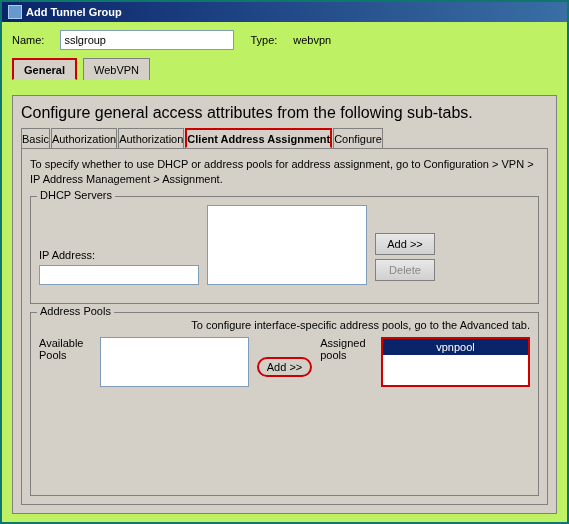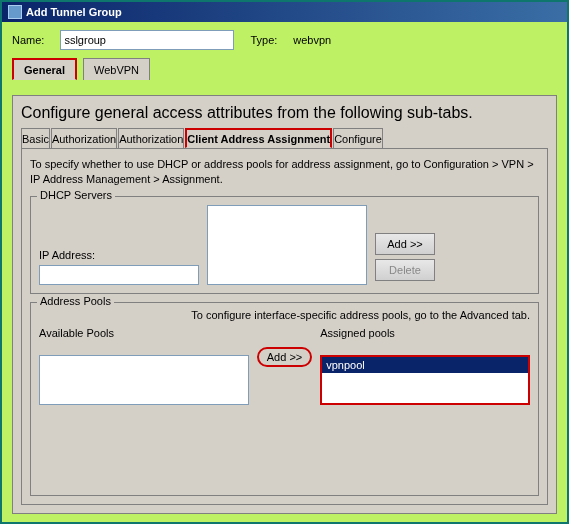--- a/index.html
+++ b/index.html
@@ -137,21 +137,21 @@
       flex-direction: column;
     }
     .info-text {
       font-size: 11px;
       margin-bottom: 8px;
       line-height: 1.4;
     }
     
     .group-box {
       border: 1px solid #808080;
-      padding: 4px 8px 8px 8px;
+      padding: 4px 8px 18px 8px;
       margin-bottom: 8px;
       position: relative;
     }
     .group-box-title {
       position: absolute;
       top: -8px;
       left: 6px;
       background: #d4d0c8;
       padding: 0 3px;
       font-size: 11px;
@@ -213,22 +213,21 @@
       margin-bottom: 6px;
       text-align: right;
     }
     .pools-content {
       display: flex;
       gap: 8px;
       align-items: flex-start;
     }
     .pool-section {
       display: flex;
-      flex-direction: column;
-      gap: 14px;
+      gap: 8px;
       flex: 1;
     }
     .pool-label {
       font-size: 11px;
       margin-bottom: 2px;
     }
     .pool-list {
       border: 1px solid #7f9db9;
       background: white;
       width: 100%;
@@ -238,20 +237,21 @@
       border: 2px solid #cc0000;
       background: white;
       width: 100%;
       height: 50px;
     }
     .assigned-item {
       background: #0a246a;
       color: white;
       padding: 2px 4px;
       font-size: 11px;
+      text-align: center;
     }
     .add-btn-center {
       display: flex;
       align-items: center;
       justify-content: center;
       padding-top: 20px;
     }
     .add-btn-circle {
       border: 2px solid #cc0000;
       border-radius: 10px;

